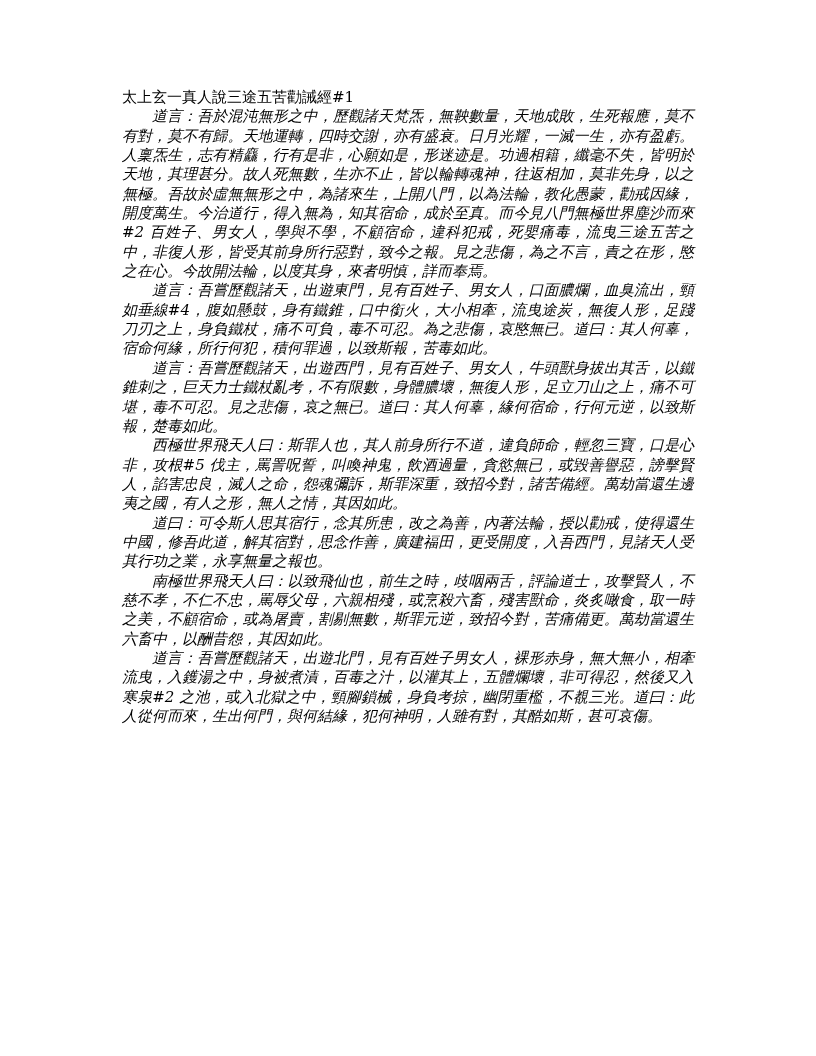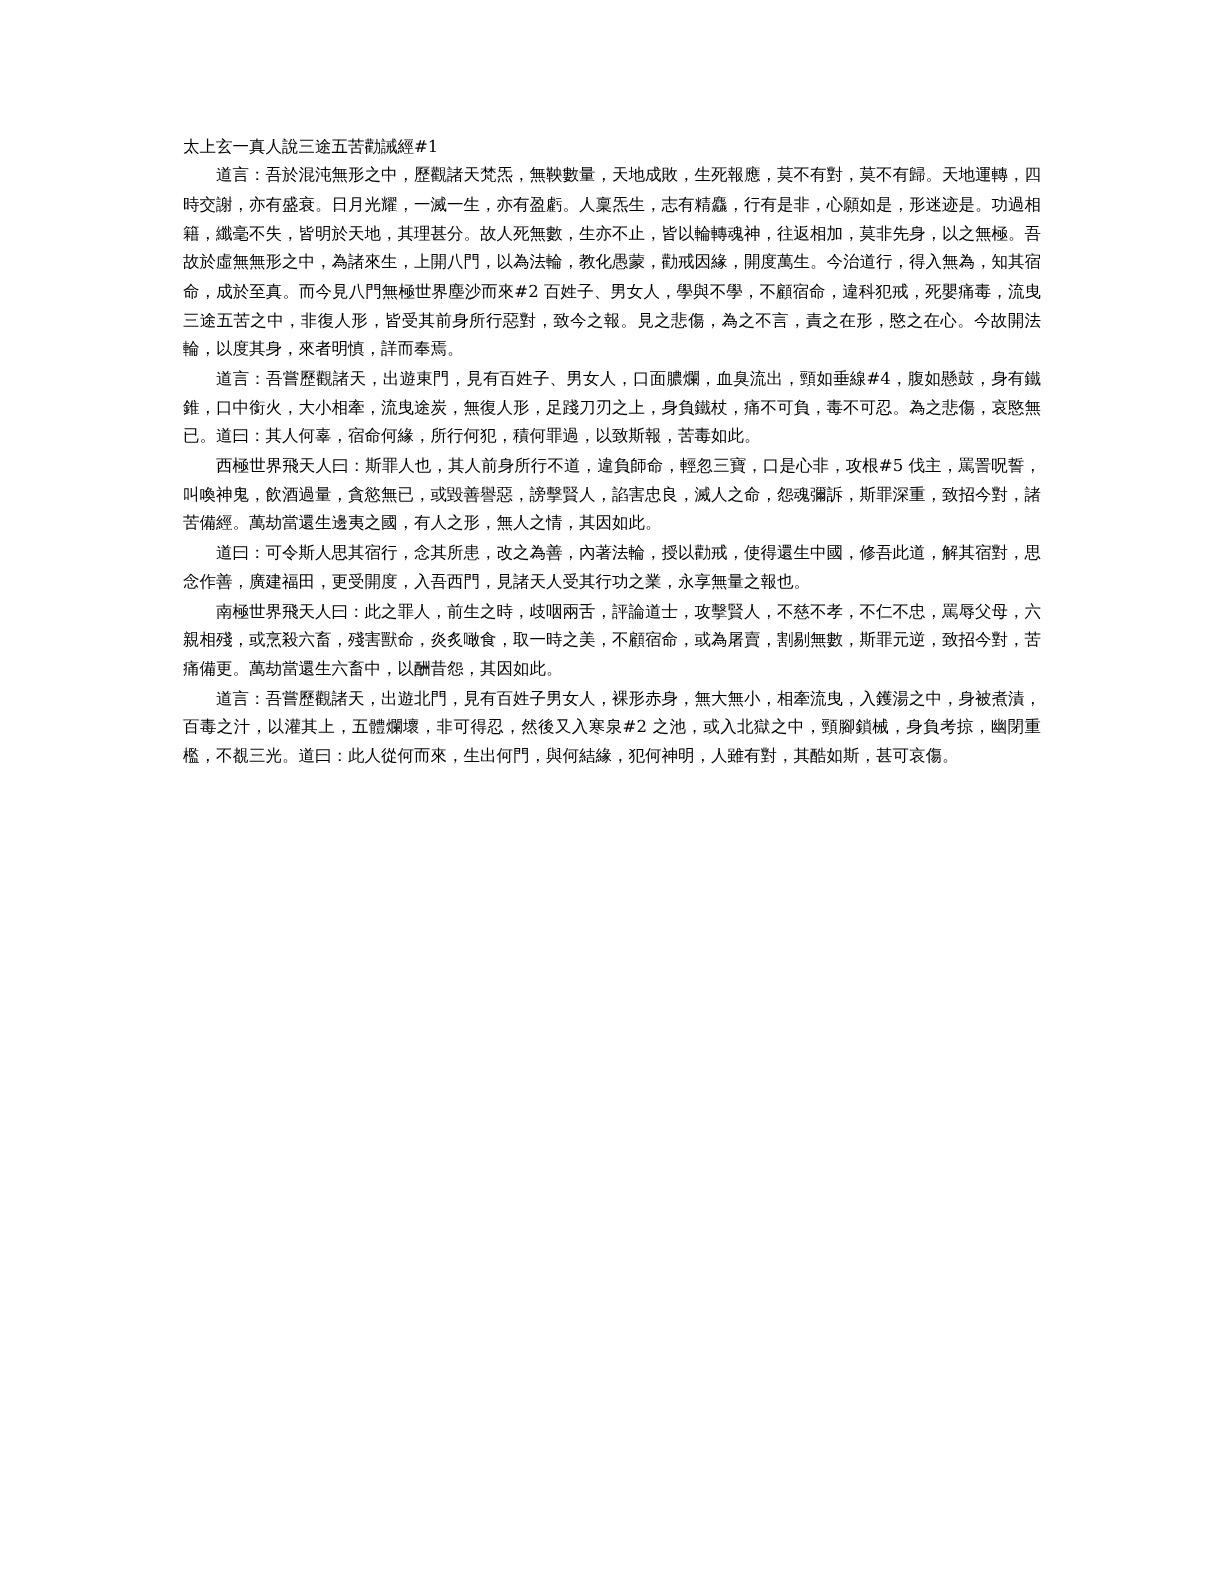--- a/index.html
+++ b/index.html
@@ -17,49 +17,51 @@
     height: 1056px;
     background: #ffffff;
     overflow: hidden;
     box-sizing: border-box;
   }
   .text-block {
     position: absolute;
     left: 122px;
     top: 88px;
     width: 572px;
-    font-size: 11px;
+    font-size: 15px;
     line-height: 19.35px;
     text-align: justify;
     text-justify: inter-character;
     letter-spacing: 0;
     word-break: break-all;
     -webkit-hyphens: none;
     hyphens: none;
   }
   .title-line {
     margin: 0 0 0 0;
     text-align: left;
   }
   p.para {
     margin: 0;
     text-indent: 2em;
     text-align: justify;
     text-justify: inter-character;
+    font-style: italic;
   }
   p.para:last-child {
     text-align-last: left;
   }
 </style>
 </head>
 <body>
 
 <div class="page">
   <div class="text-block">
     <div class="title-line">太上玄一真人說三途五苦勸誡經#1</div>
     <p class="para">道言：吾於混沌無形之中，歷觀諸天梵炁，無鞅數量，天地成敗，生死報應，莫不有對，莫不有歸。天地運轉，四時交謝，亦有盛衰。日月光耀，一滅一生，亦有盈虧。人稟炁生，志有精麤，行有是非，心願如是，形迷迹是。功過相籍，纖毫不失，皆明於天地，其理甚分。故人死無數，生亦不止，皆以輪轉魂神，往返相加，莫非先身，以之無極。吾故於虛無無形之中，為諸來生，上開八門，以為法輪，教化愚蒙，勸戒因緣，開度萬生。今治道行，得入無為，知其宿命，成於至真。而今見八門無極世界塵沙而來#2 百姓子、男女人，學與不學，不顧宿命，違科犯戒，死嬰痛毒，流曳三途五苦之中，非復人形，皆受其前身所行惡對，致今之報。見之悲傷，為之不言，責之在形，愍之在心。今故開法輪，以度其身，來者明慎，詳而奉焉。</p>
     <p class="para">道言：吾嘗歷觀諸天，出遊東門，見有百姓子、男女人，口面膿爛，血臭流出，頸如垂線#4，腹如懸鼓，身有鐵錐，口中銜火，大小相牽，流曳途炭，無復人形，足踐刀刃之上，身負鐵杖，痛不可負，毒不可忍。為之悲傷，哀愍無已。道曰：其人何辜，宿命何緣，所行何犯，積何罪過，以致斯報，苦毒如此。</p>
+    <p class="para">道言：吾嘗歷觀諸天，出遊西門，見有百姓子、男女人，牛頭獸身拔出其舌，以鐵錐刺之，巨天力士鐵杖亂考，不有限數，身體膿壞，無復人形，足立刀山之上，痛不可堪，毒不可忍。見之悲傷，哀之無已。道曰：其人何辜，緣何宿命，行何元逆，以致斯報，楚毒如此。</p>
     <p class="para">西極世界飛天人曰：斯罪人也，其人前身所行不道，違負師命，輕忽三寶，口是心非，攻根#5 伐主，罵詈呪誓，叫喚神鬼，飲酒過量，貪慾無已，或毀善譽惡，謗擊賢人，諂害忠良，滅人之命，怨魂彌訴，斯罪深重，致招今對，諸苦備經。萬劫當還生邊夷之國，有人之形，無人之情，其因如此。</p>
     <p class="para">道曰：可令斯人思其宿行，念其所患，改之為善，內著法輪，授以勸戒，使得還生中國，修吾此道，解其宿對，思念作善，廣建福田，更受開度，入吾西門，見諸天人受其行功之業，永享無量之報也。</p>
-    <p class="para">南極世界飛天人曰：此之罪人，前生之時，歧咽兩舌，評論道士，攻擊賢人，不慈不孝，不仁不忠，罵辱父母，六親相殘，或烹殺六畜，殘害獸命，炎炙噉食，取一時之美，不顧宿命，或為屠賣，割剔無數，斯罪元逆，致招今對，苦痛備更。萬劫當還生六畜中，以酬昔怨，其因如此。</p>
+    <p class="para">南極世界飛天人曰：以致飛仙也，前生之時，歧咽兩舌，評論道士，攻擊賢人，不慈不孝，不仁不忠，罵辱父母，六親相殘，或烹殺六畜，殘害獸命，炎炙噉食，取一時之美，不顧宿命，或為屠賣，割剔無數，斯罪元逆，致招今對，苦痛備更。萬劫當還生六畜中，以酬昔怨，其因如此。</p>
     <p class="para">道言：吾嘗歷觀諸天，出遊北門，見有百姓子男女人，裸形赤身，無大無小，相牽流曳，入鑊湯之中，身被煮漬，百毒之汁，以灌其上，五體爛壞，非可得忍，然後又入寒泉#2 之池，或入北獄之中，頸腳鎖械，身負考掠，幽閉重檻，不覩三光。道曰：此人從何而來，生出何門，與何結緣，犯何神明，人雖有對，其酷如斯，甚可哀傷。</p>
   </div>
 </div>
 
 </body></html>

